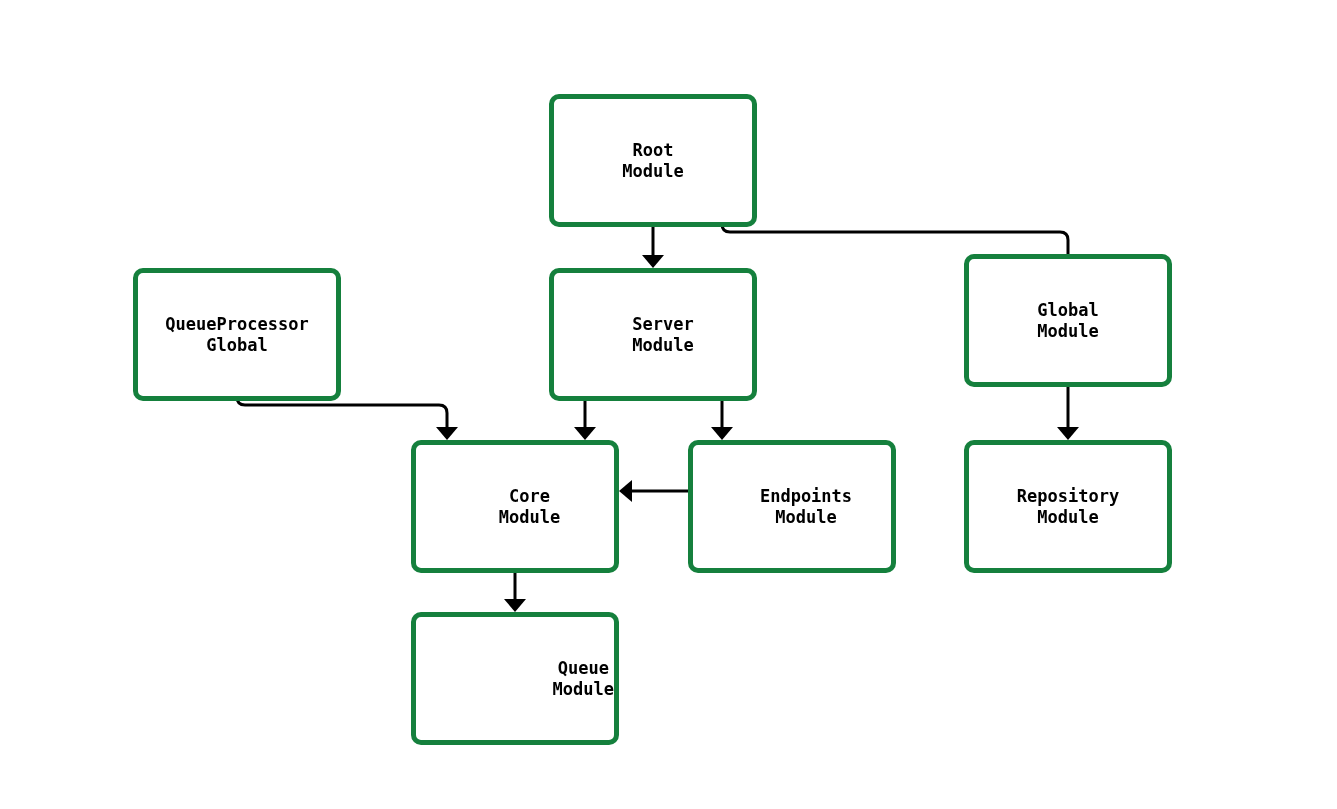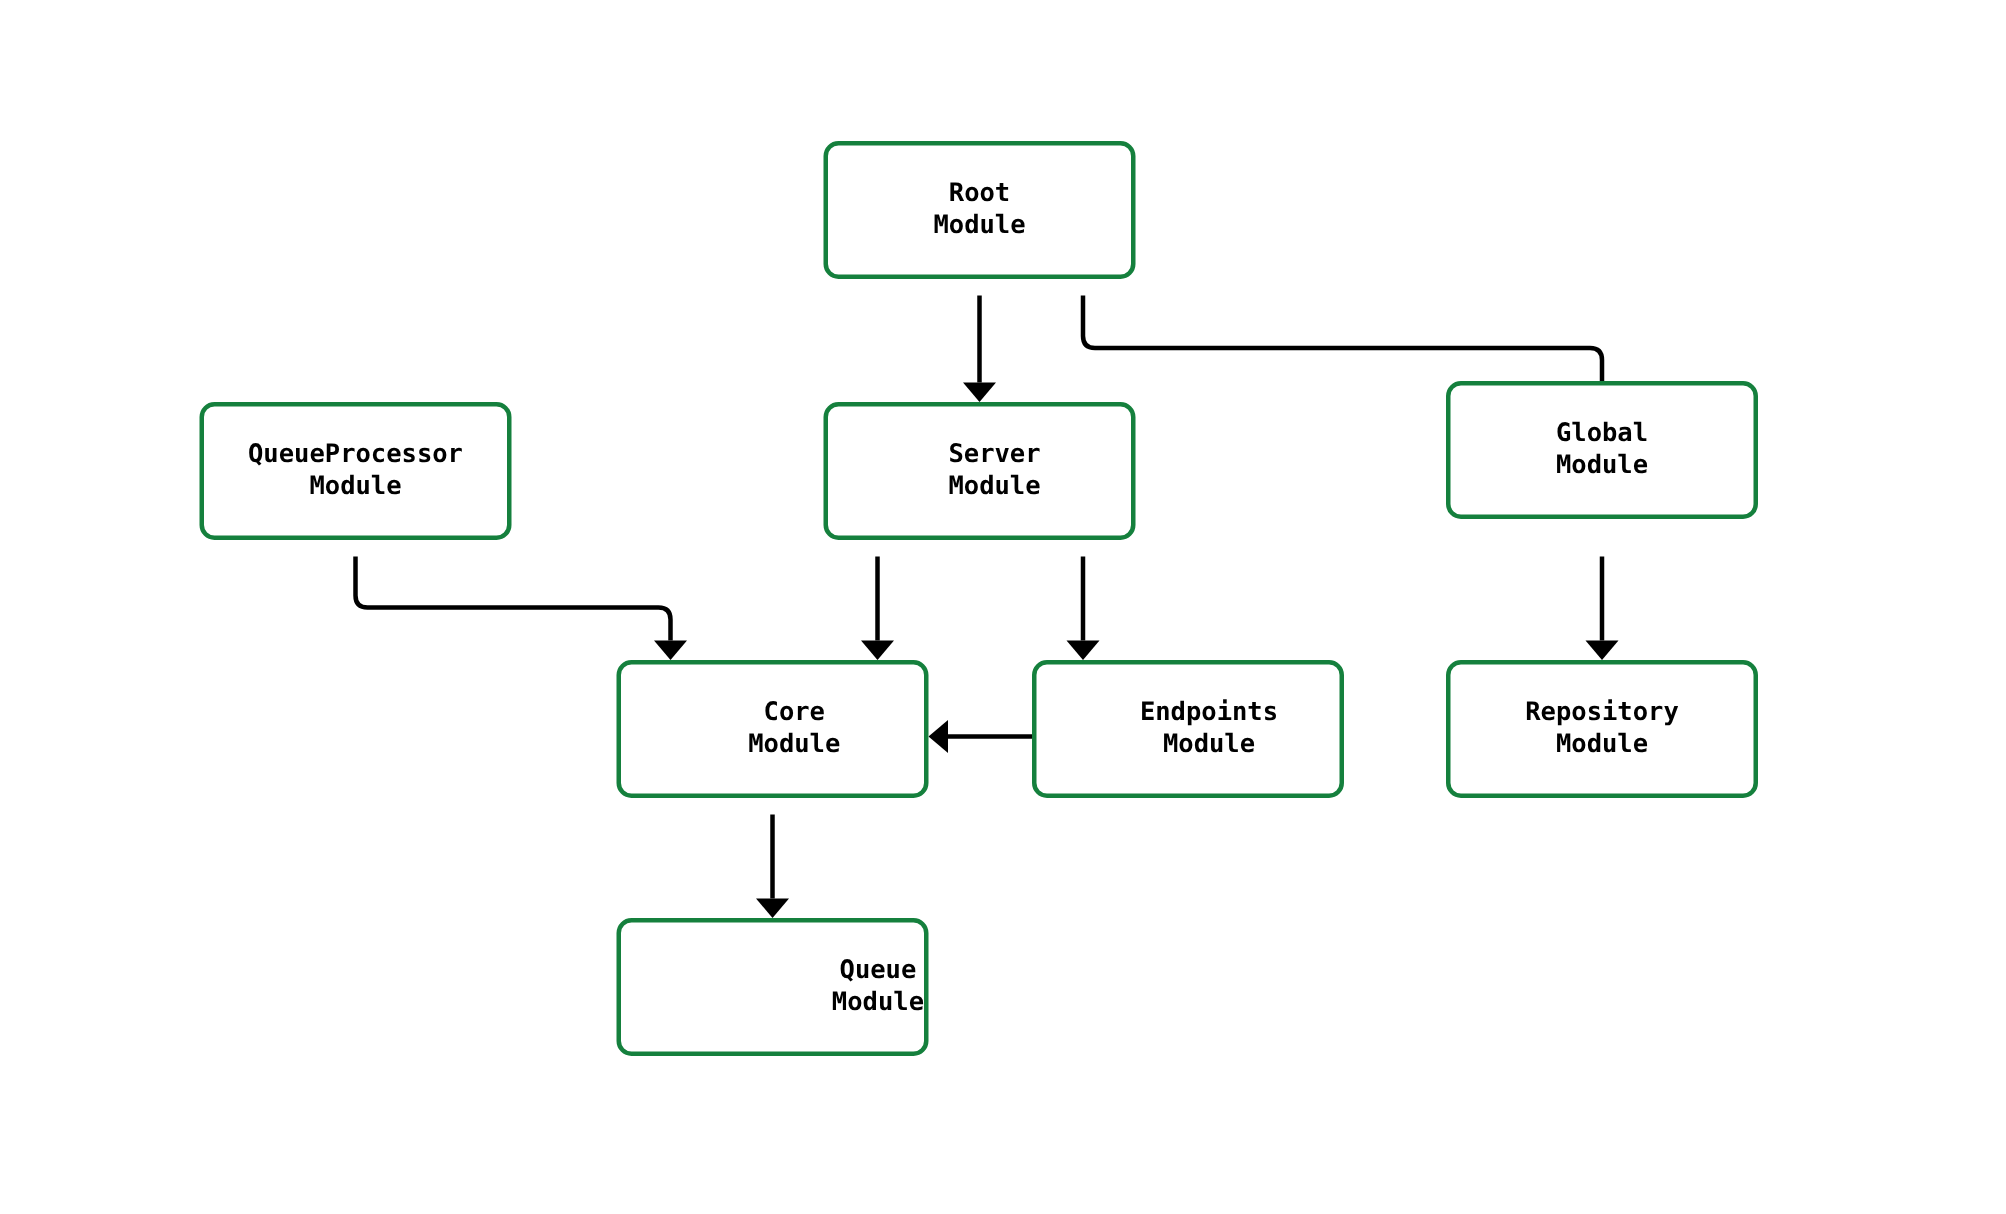--- a/index.html
+++ b/index.html
@@ -27,23 +27,23 @@
     stroke: #000000;
     stroke-width: 3;
   }
   .arrowhead {
     fill: #000000;
     stroke: none;
   }
   .node {
     position: absolute;
     width: 208px;
-    height: 92px;
+    height: 133px;
     background: #ffffff;
-    border: 3px solid #15803d;
+    border: 5px solid #15803d;
     border-radius: 10px;
     display: flex;
     align-items: center;
     justify-content: center;
     box-sizing: border-box;
   }
   .node-label {
     white-space: pre-line;
     text-align: center;
     font-size: 17px;
@@ -98,21 +98,21 @@
 Module</span>
   </div>
 
   <div class="node pos-server">
     <span class="node-label">Server
 Module</span>
   </div>
 
   <div class="node pos-queue-processor">
     <span class="node-label">QueueProcessor
-Module</span>
+Global</span>
   </div>
 
   <div class="node pos-global">
     <span class="node-label">Global
 Module</span>
   </div>
 
   <div class="node pos-core">
     <span class="node-label">Core
 Module</span>

